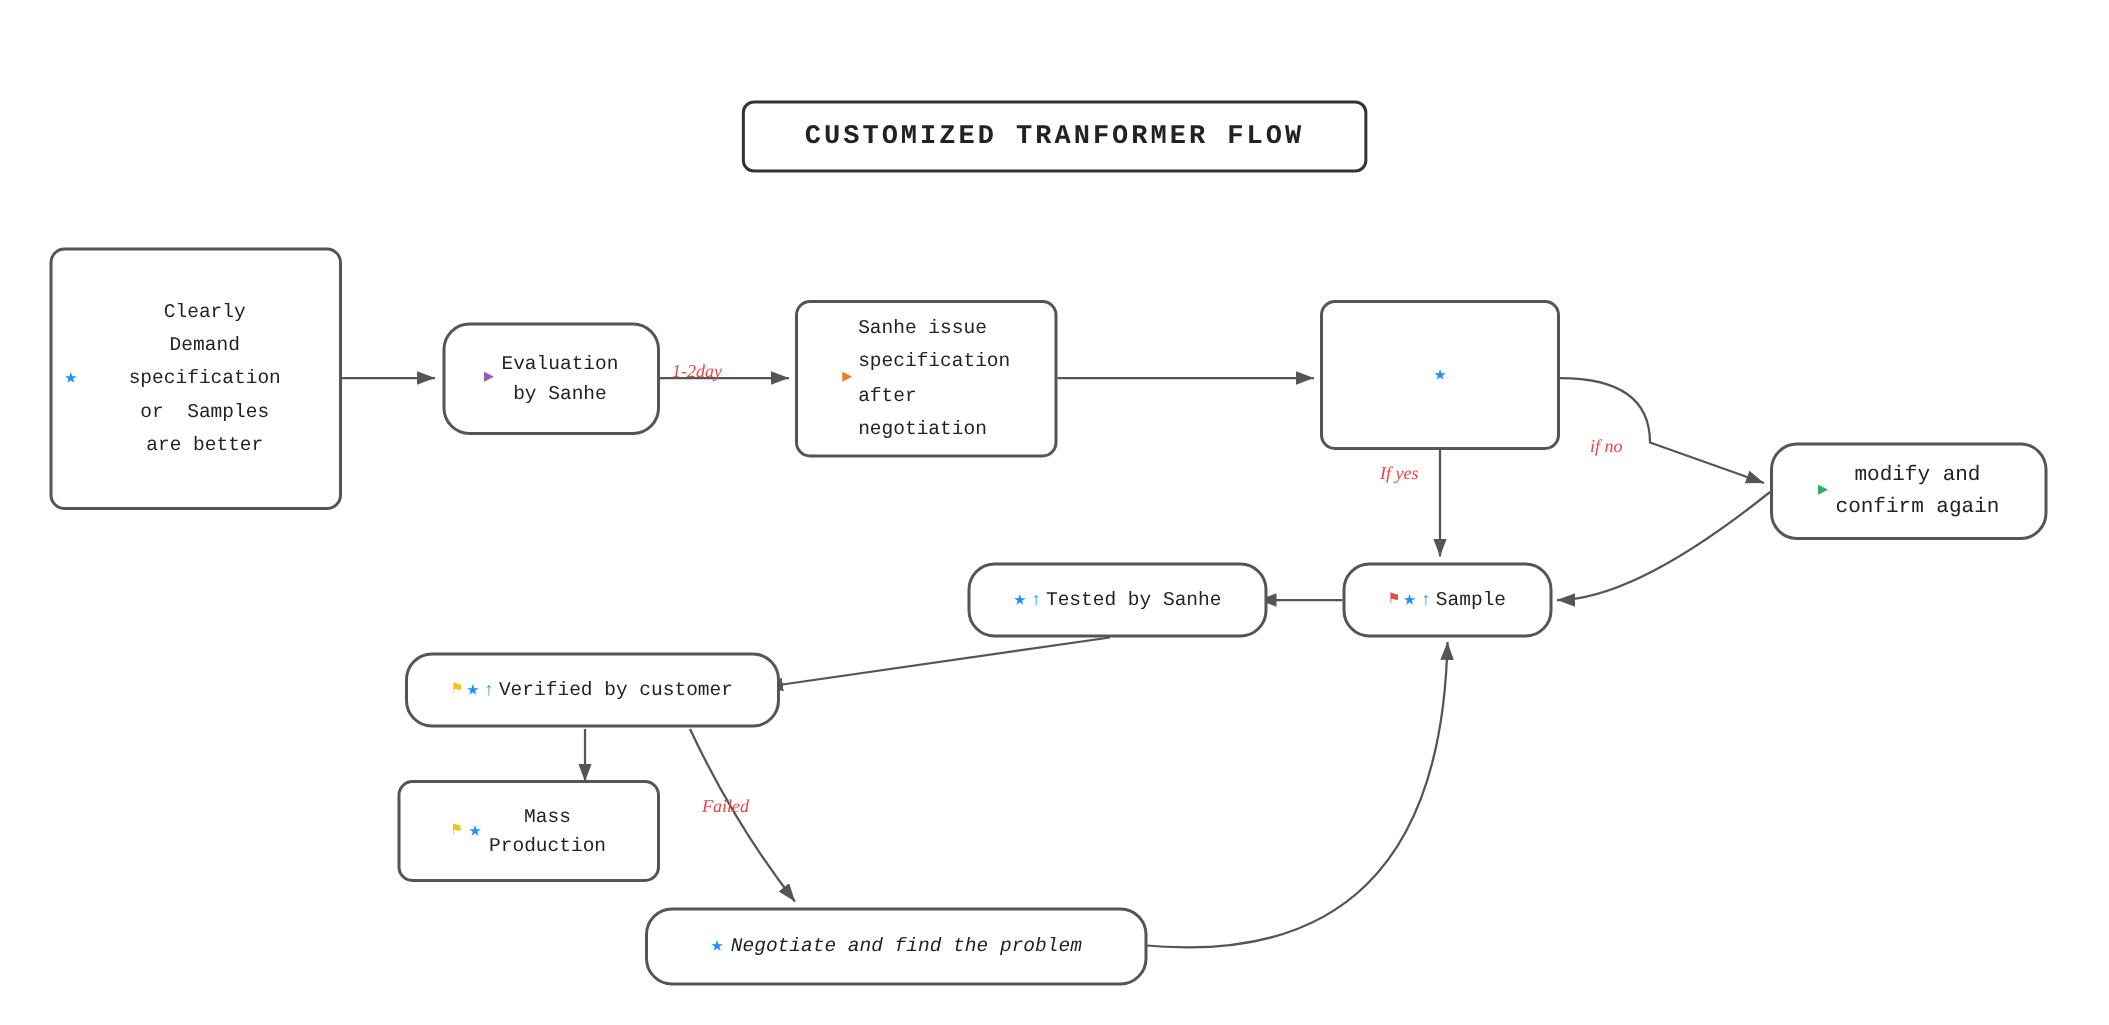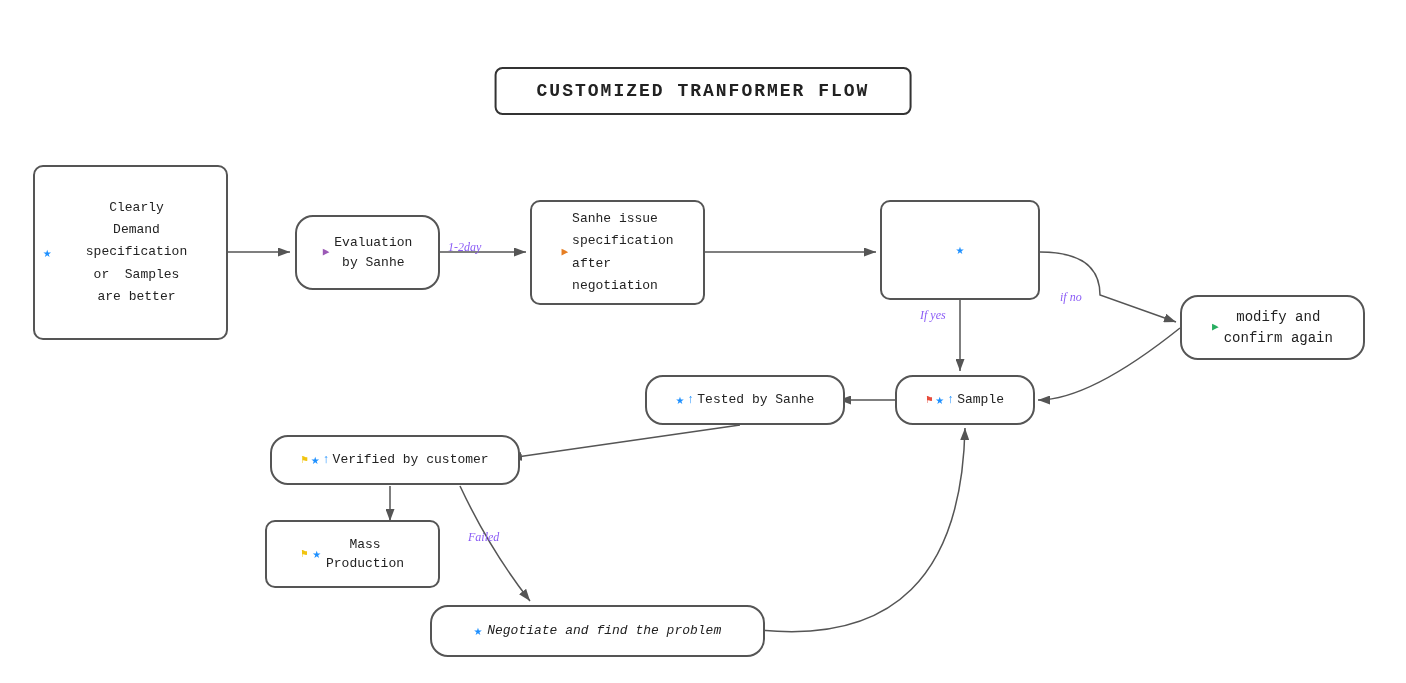--- a/index.html
+++ b/index.html
@@ -58,21 +58,21 @@
     .icon-play-orange { color: #e67e22; font-size: 11px; }
     .icon-play-green { color: #27ae60; font-size: 11px; }
     .icon-flag-red { color: #e74c3c; font-size: 11px; }
     .icon-flag-yellow { color: #f1c40f; font-size: 11px; }
     .icon-arrow-up { color: #1e90ff; font-size: 12px; }
 
     .italic-label {
       position: absolute;
       font-style: italic;
       font-size: 12px;
-      color: #8b5cf6;
+      color: #ef4444;
       font-family: Georgia, serif;
     }
   </style>
 </head>
 <body>
 
 <div class="title-box">
   <span>CUSTOMIZED TRANFORMER FLOW</span>
 </div>
 

